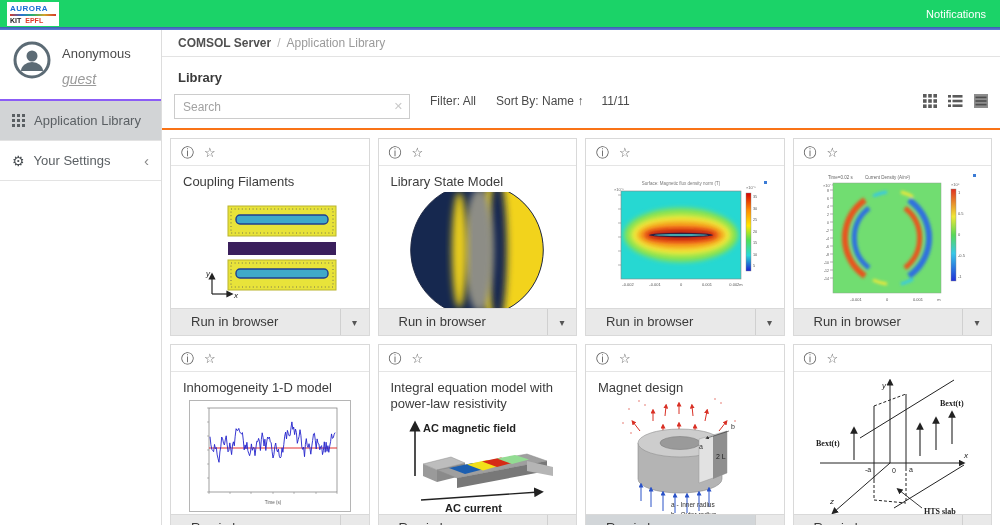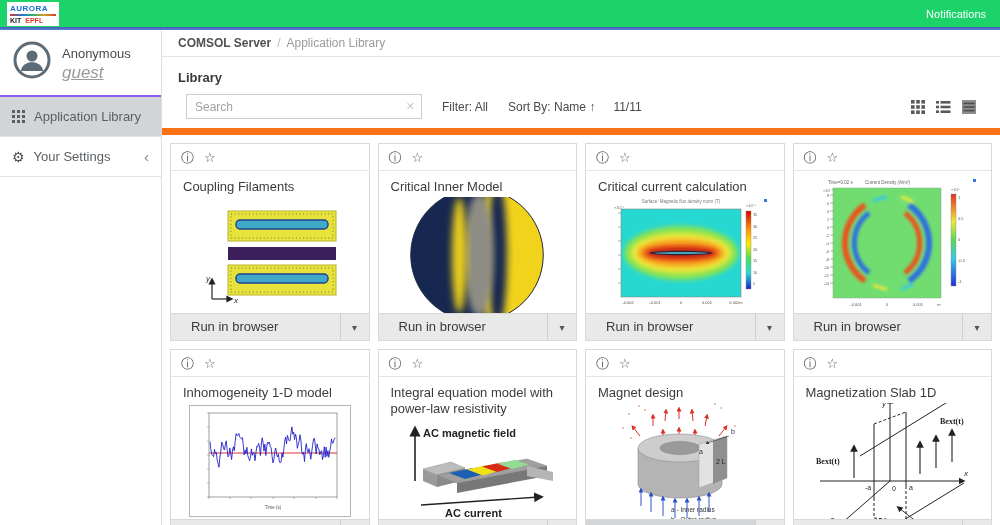--- a/index.html
+++ b/index.html
@@ -11,31 +11,31 @@
   .logo-line2 { display:flex; gap:4px; font-size:7px; font-weight:bold; }
   .logo-kit { color:#222; }
   .logo-epfl { color:#e03a2a; }
   .notif { color:#fff; font-size:11px; cursor:pointer; }
   .bluestrip { height:3px; background:linear-gradient(180deg,#3d5cb0,#5b7fd9); }
   .layout { display:flex; height:495px; }
   .sidebar { width:162px; border-right:1px solid #ddd; background:#fff; flex-shrink:0; }
   .userblock { padding:10px 12px 12px; border-bottom:2px solid #8b5cf6; display:flex; align-items:flex-start; gap:10px; }
   .uinfo { padding-top:6px; }
   .uname { font-size:13px; color:#4a4a4a; }
-  .urole { font-size:17px; color:#9a9a9a; font-style:italic; margin-top:2px;text-decoration:underline; }
+  .urole { font-size:14px; color:#9a9a9a; font-style:italic; margin-top:10px;text-decoration:underline; }
   .nav-item { height:40px; display:flex; align-items:center; gap:9px; padding:0 12px; font-size:13px; color:#5a5f63; border-bottom:1px solid #e3e3e3; cursor:pointer; }
   .nav-item.active { background:#d2d4d6; }
   .nav-item .chev { margin-left:auto; color:#888; font-size:15px; line-height:1; }
   .main { flex:1; display:flex; flex-direction:column; min-width:0; }
   .breadcrumb { height:27px; display:flex; align-items:center; gap:6px; padding:8px 16px; font-size:12px; border-bottom:1px solid #e3e3e3; flex-shrink:0; }
   .bc-root { color:#505050; font-weight:bold; cursor:pointer; }
   .bc-sep { color:#b8b8b8; }
   .bc-cur { color:#9b9b9b; }
   .lib-title { font-size:13px; font-weight:bold; color:#3a3a3a; margin:13px 16px 9px; }
-  .toolbar { display:flex; align-items:center; padding:0 24px 9px; border-bottom:7px solid #f97316; flex-shrink:0; }
+  .toolbar { display:flex; align-items:flex-start; padding:0 12px 9px; border-bottom:2px solid #f97316; flex-shrink:0; }
   .searchwrap { position:relative; width:236px; }
   .searchwrap input { width:100%; height:25px; border:1px solid #ccc; font-size:12px; padding:0 24px 0 8px; color:#555; outline:none; font-family:"Liberation Sans",sans-serif; }
   .searchwrap input::placeholder { color:#a2a2a2; }
   .search-clear { position:absolute; right:7px; top:6px; color:#c9c9c9; font-size:11px; cursor:pointer; }
   .tb-label { font-size:12px; color:#4a4a4a; margin-left:20px; cursor:pointer; white-space:nowrap; }
   .tb-count { font-size:12px; color:#4a4a4a; margin-left:18px; }
   .tb-spacer { flex:1; }
   .viewicons { display:flex; gap:11px; align-items:center; }
   .viewicons svg { cursor:pointer; display:block; }
   .grid { flex:1; display:grid; grid-template-columns:repeat(4,1fr); grid-auto-rows:198px; gap:8px; padding:8px; overflow:hidden; }
@@ -188,21 +188,21 @@
           <div class="run-main">Run in browser</div>
           <div class="run-caret">▾</div>
         </div>
       </div>
 
       <div class="card">
         <div class="card-head">
           <span class="ic">ⓘ</span>
           <span class="ic">☆</span>
         </div>
-        <div class="card-title">Critical Inner Model</div>
+        <div class="card-title">Library State Model</div>
         <div class="thumb">
           <svg width="140" height="140" viewBox="0 0 150 150">
             <defs>
               <clipPath id="clip2">
                   <circle cx="75" cy="75" r="71"></circle>
                 </clipPath>
               <filter id="bl2" x="-40%" y="-40%" width="180%" height="180%">
                   <feGaussianBlur stdDeviation="4"></feGaussianBlur>
                 </filter>
             </defs>
@@ -220,21 +220,20 @@
           <div class="run-main">Run in browser</div>
           <div class="run-caret">▾</div>
         </div>
       </div>
 
       <div class="card">
         <div class="card-head">
           <span class="ic">ⓘ</span>
           <span class="ic">☆</span>
         </div>
-        <div class="card-title">Critical current calculation</div>
         <div class="thumb">
           <svg width="178" height="125" viewBox="0 0 178 125">
             <defs>
               <filter id="bl3" x="-40%" y="-40%" width="180%" height="180%">
                   <feGaussianBlur stdDeviation="2.6"></feGaussianBlur>
                 </filter>
               <linearGradient id="cb3" x1="0" y1="0" x2="0" y2="1">
                 <stop offset="0" stop-color="#d40000"></stop>
                   <stop offset="0.22" stop-color="#ff8c00"></stop>
                 <stop offset="0.42" stop-color="#ffe800"></stop>
@@ -499,21 +498,20 @@
           <div class="run-main hovered">Run in browser</div>
           <div class="run-caret">▾</div>
         </div>
       </div>
 
       <div class="card">
         <div class="card-head">
           <span class="ic">ⓘ</span>
           <span class="ic">☆</span>
         </div>
-        <div class="card-title">Magnetization Slab 1D</div>
         <div class="thumb">
           <svg width="180" height="150" viewBox="0 0 180 150">
             <defs>
                 <marker id="ah8" markerWidth="7" markerHeight="7" refX="3.5" refY="3.5" orient="auto">
                   <path d="M0,0 L7,3.5 L0,7 z" fill="#222"></path>
                 </marker>
               </defs>
             <g stroke="#222" stroke-width="1">
               <line x1="18" y1="95" x2="160" y2="95" marker-end="url(#ah8)"></line>
               <line x1="88" y1="95" x2="88" y2="14" marker-end="url(#ah8)"></line>

